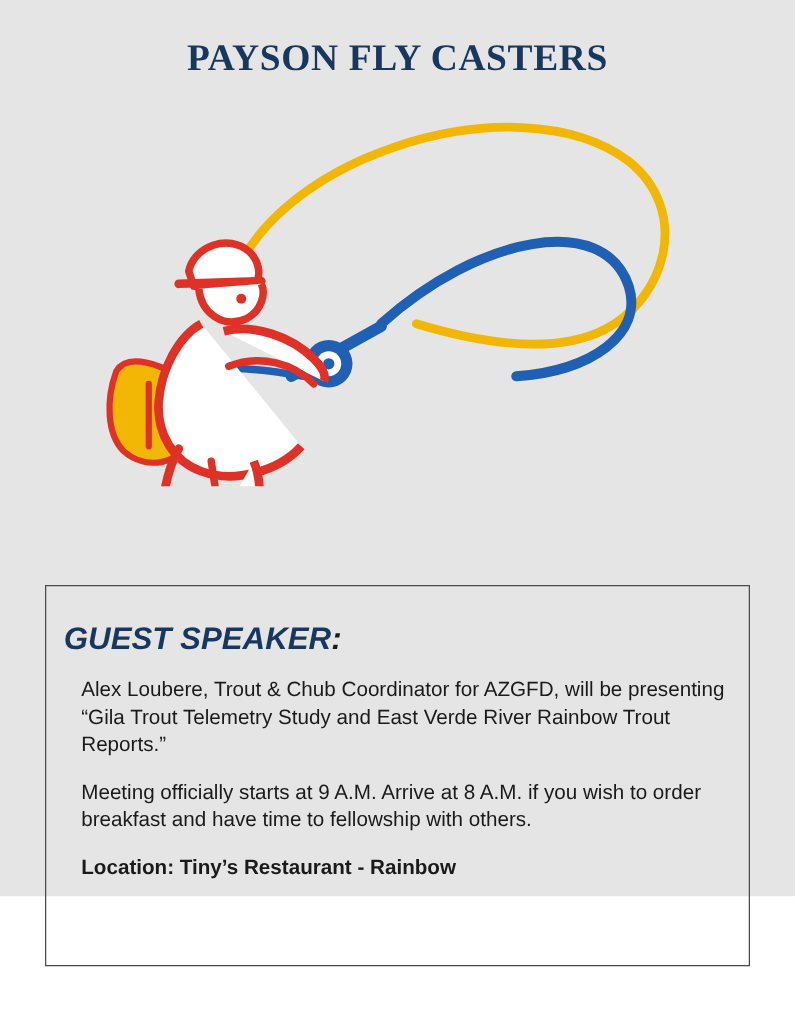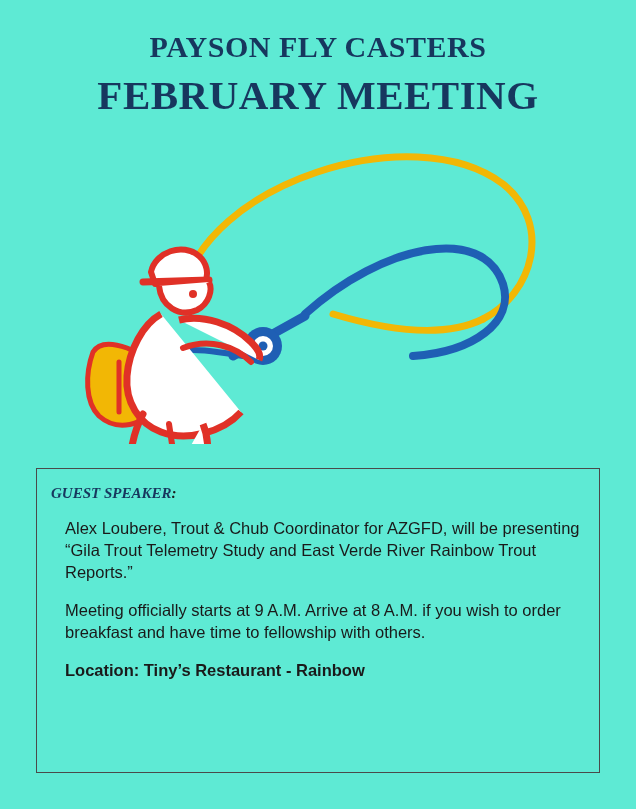--- a/index.html
+++ b/index.html
@@ -9,22 +9,22 @@
   body {
     width: 636px;
     height: 809px;
     background: #ffffff;
     font-family: "Liberation Sans", sans-serif;
     overflow: hidden;
   }
   .page {
     position: relative;
     width: 636px;
-    height: 809px;
-    background: #5eead4;
+    height: 717px;
+    background: #e5e5e5;
     box-sizing: border-box;
   }
   .title-block {
     text-align: center;
     padding-top: 30px;
   }
   .org-title {
     font-family: "Liberation Serif", serif;
     font-weight: bold;
     font-size: 30px;
@@ -56,26 +56,26 @@
     position: absolute;
     left: 36px;
     top: 468px;
     width: 564px;
     height: 305px;
     border: 1px solid #4a4a4a;
     box-sizing: border-box;
     padding: 16px 14px 10px 14px;
   }
   .guest-speaker {
-    font-family: Liberation Serif, serif;
+    font-family: Liberation Sans, sans-serif;
     font-style: italic;
     font-weight: bold;
-    font-size: 15px;
+    font-size: 25px;
     color: #17375e;
-    margin: 0 0 16px 0;
+    margin: 12px 0 16px 0;
   }
   .guest-speaker .colon {
     color: #1a1a1a;
     font-weight: bold;
   }
   .para {
     font-family: "Liberation Sans", sans-serif;
     font-size: 16.5px;
     color: #1a1a1a;
     line-height: 1.33;
@@ -94,21 +94,20 @@
     cursor: pointer;
   }
 </style>
 </head>
 <body>
 
 <div class="page">
 
   <div class="title-block">
     <h1 class="org-title">PAYSON FLY CASTERS</h1>
-    <h2 class="meeting-title">FEBRUARY MEETING</h2>
   </div>
 
   <div class="art-wrap">
     <svg width="470" height="320" viewBox="0 0 470 320">
 
       <path d="M100 170 C 120 60, 330 -8, 420 60 C 470 100, 450 170, 400 195" fill="none" stroke="#f2b705" stroke-width="7" stroke-linecap="round"></path>
       <path d="M400 195 C 360 215, 300 205, 250 190" fill="none" stroke="#f2b705" stroke-width="7" stroke-linecap="round"></path>
 
       <path d="M222 190 C 300 120, 400 100, 420 160 C 432 198, 390 228, 330 232" fill="none" stroke="#1f5fb4" stroke-width="8" stroke-linecap="round"></path>
 

